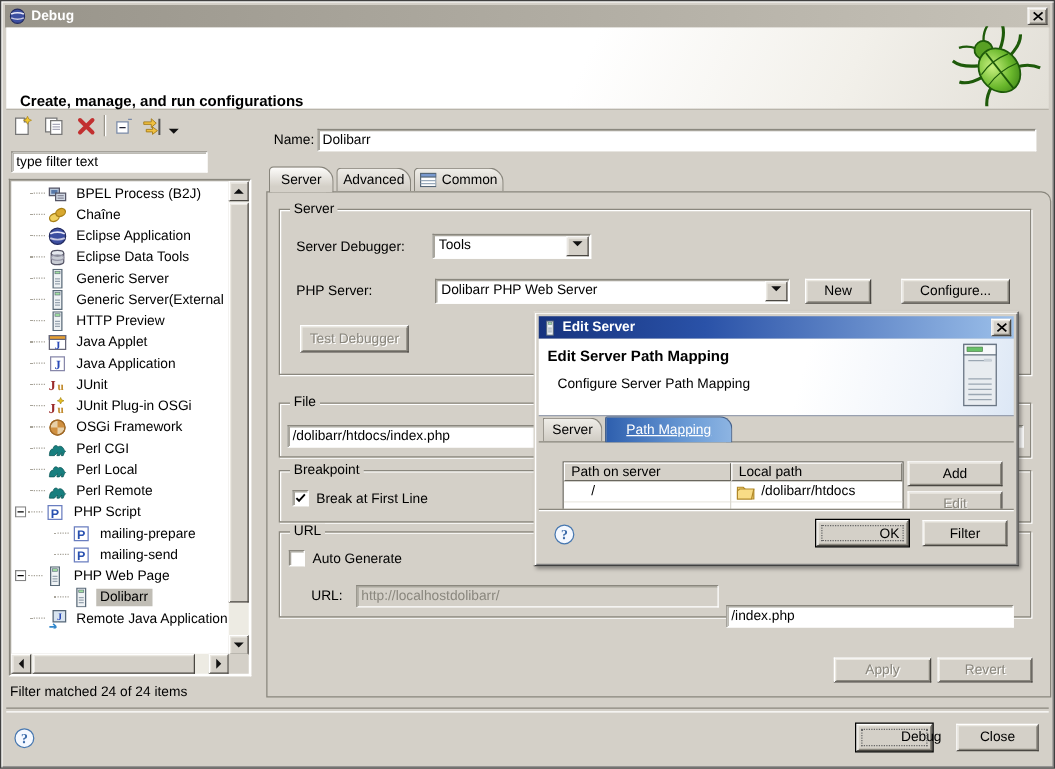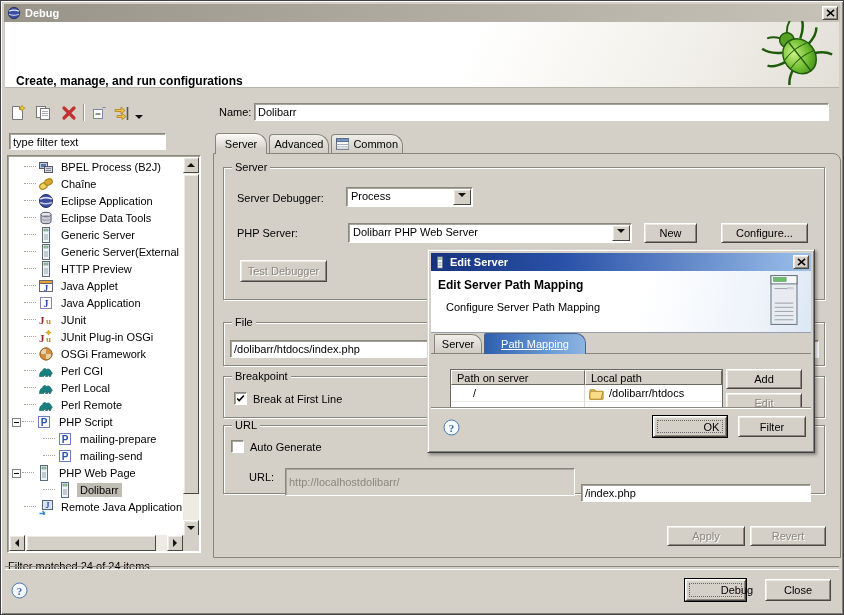--- a/index.html
+++ b/index.html
@@ -42,21 +42,21 @@
     display:flex;align-items:center;padding-left:3px;box-sizing:border-box;}
   #title-icon{width:14px;height:14px;margin-right:4px;}
   #title-text{color:#fff;font-weight:bold;}
   #title-close{position:absolute;right:2px;top:2px;width:16px;height:14px;}
   #title-close span{width:9px;height:8px;}
   #banner{left:4px;top:21px;right:4px;height:65px;background:linear-gradient(115deg,#ffffff 55%,#f2f0ea 80%,#e2dfd7);
     border-bottom:1px solid #b8b4aa;}
   #banner-title{position:absolute;left:11px;top:11px;font-size:12px;font-weight:bold;margin-top:41px;}
   #banner-bug{position:absolute;right:5px;top:-1px;width:74px;height:64px;}
   
-  #left-panel{left:4px;top:99px;width:202px;height:475px;}
+  #left-panel{left:4px;top:87px;width:202px;height:475px;}
   .tbtn{position:absolute;width:18px;height:18px;top:4px;}
   #tb-sep{position:absolute;left:78px;top:4px;width:1px;height:17px;background:#9a968c;box-shadow:1px 0 0 #fff;}
   #tb-caret{position:absolute;left:130px;top:11px;}
   #filter-input{left:4px;top:33px;width:157px;height:17px;}
   #tree-box{left:2px;top:55px;width:194px;height:398px;background:#fff;border:1px solid;
     border-color:#8a877e #fff #fff #8a877e;box-shadow:inset 1px 1px 0 #a8a59c;box-sizing:border-box;}
   #tree-rows{position:absolute;left:2px;top:2px;right:18px;bottom:18px;overflow:hidden;}
   .tree-row{display:flex;align-items:center;height:17px;white-space:nowrap;overflow:hidden;}
   .ind{flex:none;}
   .exp{flex:none;width:9px;height:9px;margin-right:1px;}
@@ -100,21 +100,21 @@
   #btn-test{left:16px;top:92px;width:87px;height:22px;}
   #file-group{left:9px;top:168px;width:602px;height:44px;}
   #file-input{left:6px;top:17px;width:589px;height:18px;}
   #breakpoint-group{left:9px;top:222px;width:602px;height:42px;}
   #bp-check{left:10px;top:15px;}
   #bp-label{left:29px;top:16px;}
   #url-group{left:9px;top:271px;width:602px;height:69px;}
   #ag-check{left:7px;top:14px;}
   #ag-label{left:26px;top:15px;}
   #url-label{left:25px;top:45px;}
-  #url-input{left:61px;top:42px;width:290px;height:28px;}
+  #url-input{left:61px;top:42px;width:290px;height:18px;}
   #path-input{left:357px;top:58px;width:230px;height:18px;}
   #btn-apply{left:453px;top:372px;width:78px;height:20px;}
   #btn-revert{left:536px;top:372px;width:76px;height:20px;}
   
   #footer-sep{left:4px;right:4px;top:565px;height:2px;border-top:1px solid #8a877e;border-bottom:1px solid #fff;}
   #help-main{left:10px;top:581px;width:17px;height:17px;}
   #btn-debug{left:684px;top:578px;width:61px;height:22px;}
   #btn-close{left:764px;top:578px;width:66px;height:22px;}
   
   #dialog{left:426px;top:248px;width:388px;height:204px;background:#d4d0c8;border:1px solid;
@@ -502,21 +502,21 @@
           </svg></span>
         <span>Common</span>
       </div>
 
     <div id="tab-content">
 
       <div class="group" id="server-group">
         <span class="legend">Server</span>
         <span class="lbl" id="lbl-debugger">Server Debugger:</span>
         <div class="combo" id="combo-debugger">
-          <span class="val">Process</span>
+          <span class="val">Tools</span>
           <span class="drop">
               <span class="tri-down" style="margin-top:0"></span>
             </span>
         </div>
         <span class="lbl" id="lbl-phpserver">PHP Server:</span>
         <div class="combo" id="combo-phpserver">
           <span class="val">Dolibarr PHP Web Server</span>
           <span class="drop">
               <span class="tri-down" style="margin-top:0"></span>
             </span>

